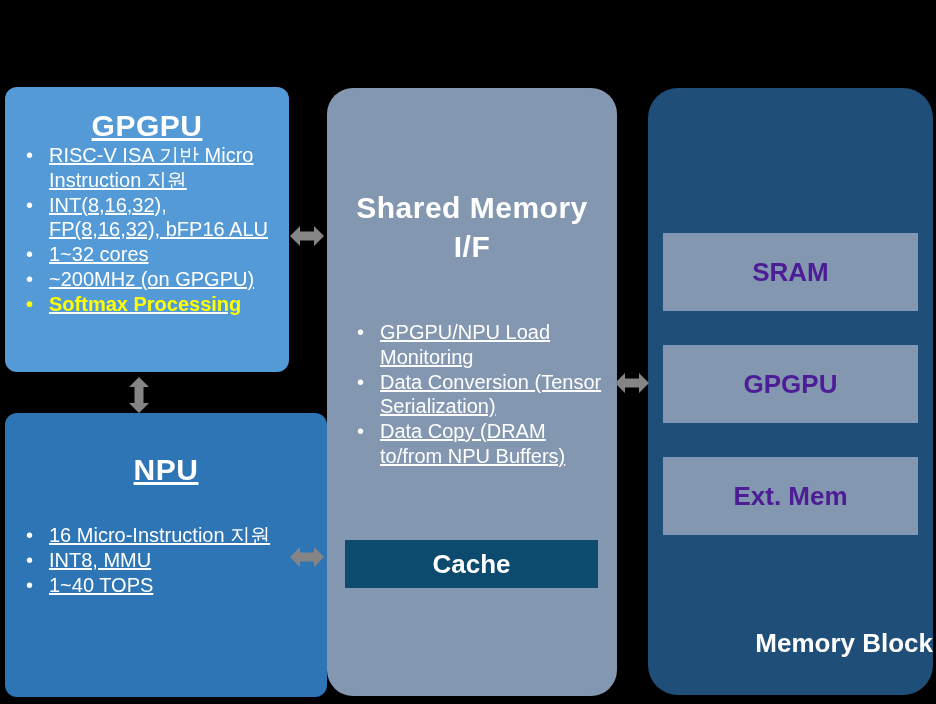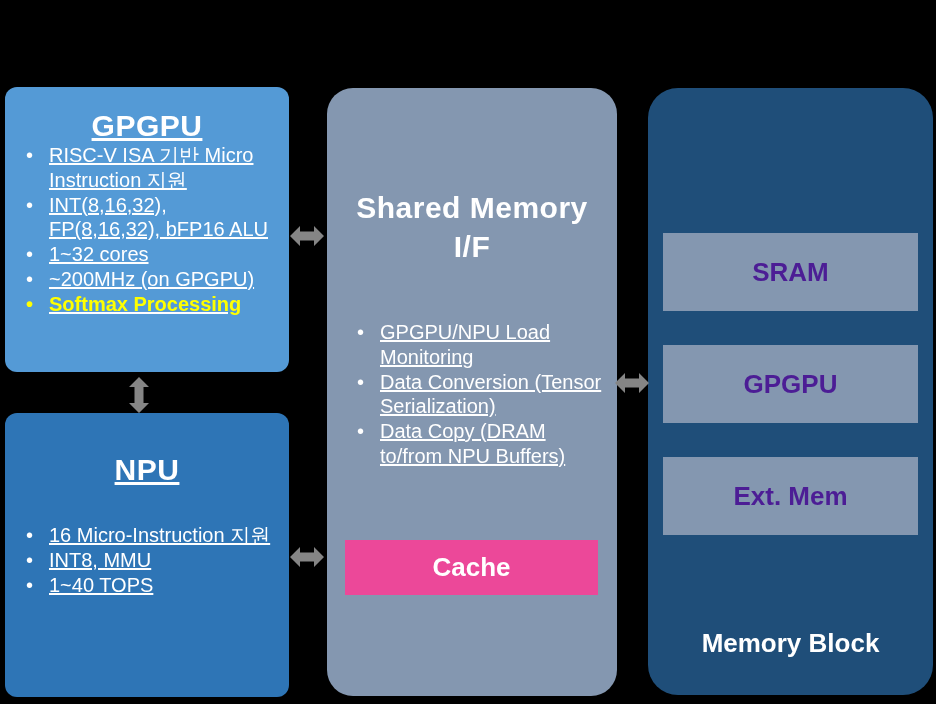--- a/index.html
+++ b/index.html
@@ -12,21 +12,21 @@
     overflow: hidden;
   }
   .box {
     position: absolute;
     color: #ffffff;
     box-sizing: border-box;
   }
   .rounded { border-radius: 12px; text-decoration: underline; }
 
   .gpgpu  { left: 5px;   top: 87px;  width: 284px; height: 285px; background: #549ad6; }
-  .npu    { left: 5px;   top: 413px; width: 284px; height: 284px; background: #2e75b6; }
+  .npu    { left: 5px;   top: 413px; width: 322px; height: 284px; background: #2e75b6; }
   .shared { left: 327px; top: 88px;  width: 290px; height: 608px; background: #8497b0; border-radius: 26px; }
   .memory { left: 648px; top: 88px;  width: 285px; height: 607px; background: #1f4e79; border-radius: 30px; }
 
   .box-title {
     text-align: center;
     font-weight: bold;
     font-size: 30px;
     letter-spacing: 0.5px;
   }
   .gpgpu .box-title  { margin-top: 22px; }
@@ -53,22 +53,22 @@
     position: absolute;
     left: 7px;
   }
   ul.bullets li.hl { color: #ffff00; font-weight: bold; }
 
   .cache {
     position: absolute;
     left: 18px;
     top: 452px;
     width: 253px;
-    height: 55px;
-    background: #ec4899;
+    height: 48px;
+    background: #0c4a6e;
     display: flex;
     align-items: center;
     justify-content: center;
     font-weight: bold;
     font-size: 26px;
   }
 
   .mem-stack {
     position: absolute;
     left: 15px;
@@ -86,21 +86,21 @@
     justify-content: center;
     font-weight: bold;
     font-size: 26px;
     color: #4c1d95;
   }
   .mem-label {
     position: absolute;
     bottom: 36px;
     left: 0;
     width: 100%;
-    text-align: center;
+    text-align: right;
     font-weight: bold;
     font-size: 26px;
   }
 
   .arrow { position: absolute; }
   .arrow svg { display: block; }
 </style>
 </head>
 <body>
 

